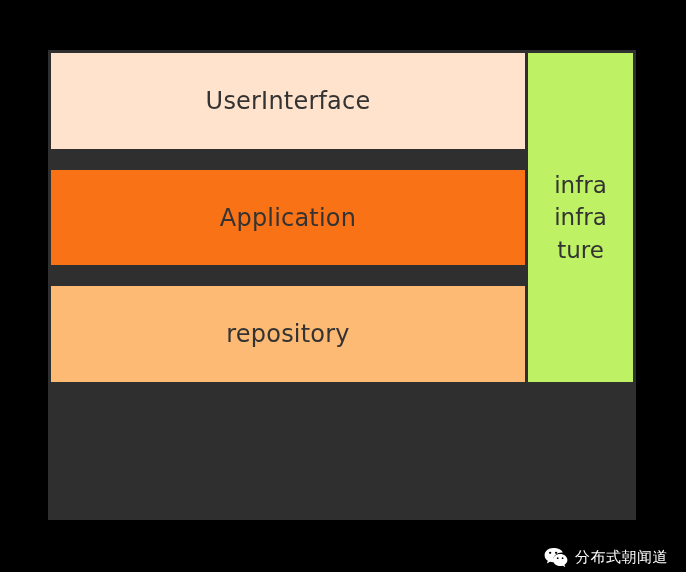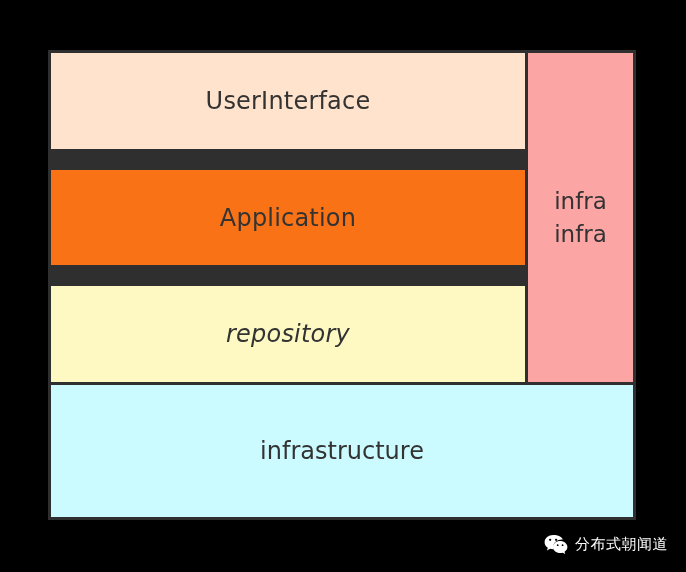--- a/index.html
+++ b/index.html
@@ -67,27 +67,26 @@
     box-sizing: border-box;
   }
 
   .layer-ui {
     background: #ffe3cc;
   }
   .layer-app {
     background: #f97316;
   }
   .layer-repo {
-    background: #fef9c3;
-    font-style: italic;
+    background: #fdba74;
   }
 
   .side-infra {
     flex: 1 1 auto;
-    background: #fca5a5;
+    background: #bef264;
     display: flex;
     align-items: center;
     justify-content: center;
     text-align: center;
     color: #333333;
     font-size: 23px;
     line-height: 1.42;
     box-sizing: border-box;
     padding: 0 4px;
   }
@@ -108,21 +107,21 @@
     justify-content: center;
     color: #333333;
     font-size: 24px;
     box-sizing: border-box;
   }
 
   
   #watermark {
     position: absolute;
     right: 18px;
-    bottom: 18px;
+    bottom: 5px;
     display: flex;
     align-items: center;
     gap: 7px;
     color: #ffffff;
   }
   #watermark .wm-text {
     font-size: 15px;
     line-height: 1;
     letter-spacing: 0.5px;
     white-space: nowrap;
@@ -155,28 +154,26 @@
         <div class="layer layer-repo">
           <span>repository</span>
         </div>
 
       </div>
 
       <div class="side-infra">
         <span>
           <span class="ln">infra</span>
           <span class="ln">infra</span>
+          <span class="ln">ture</span>
         </span>
       </div>
 
     </div>
 
-    <div class="bottom-infra">
-      <span>infrastructure</span>
-    </div>
 
   </div>
 
   <div id="watermark">
     <span class="wechat-icon-wrap">
       <svg class="wechat-icon" viewBox="0 0 48 40" xmlns="http://www.w3.org/2000/svg" aria-hidden="true">
         <path fill="#ffffff" d="M18.4 2C8.9 2 1.2 8.4 1.2 16.3c0 4.5 2.5 8.5 6.4 11.1l-1.8 5.4 6.3-3.2c1.9.5 3.9.8 6 .8l1.1-.03c-.5-1.4-.8-2.9-.8-4.4 0-8.2 7.9-14.8 17.6-14.8.6 0 1.2.03 1.8.08C36.2 6.2 28.2 2 18.4 2z"></path>
         <circle cx="12.3" cy="11.6" r="2.3" fill="#000000"></circle>
         <circle cx="24.2" cy="11.6" r="2.3" fill="#000000"></circle>
         <path fill="#ffffff" d="M46.8 26.1c0-6.6-6.5-12-14.5-12s-14.5 5.4-14.5 12 6.5 12 14.5 12c1.7 0 3.4-.25 4.9-.7l5.3 2.7-1.5-4.5c3.4-2.2 5.8-5.6 5.8-9.5z"></path>

